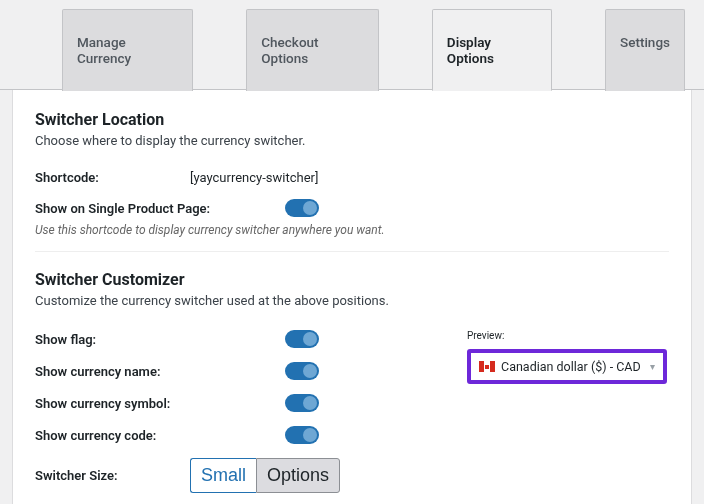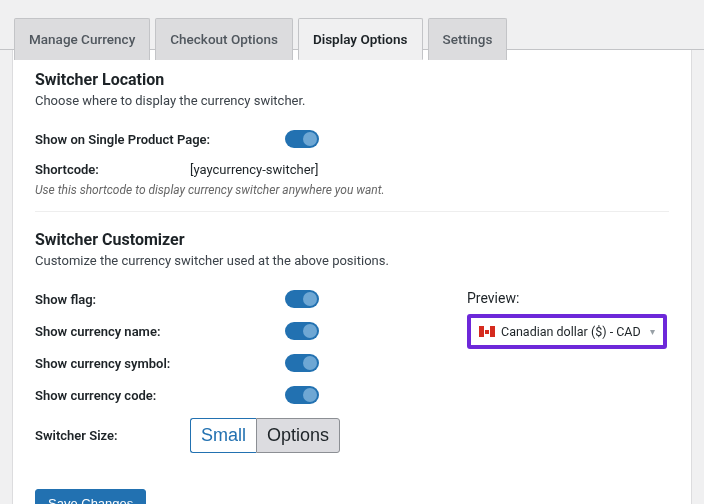--- a/index.html
+++ b/index.html
@@ -17,33 +17,34 @@
   .wrap {
     padding: 8px 14px 0 14px;
   }
   .tabs {
     display: flex;
     border-bottom: 1px solid #c3c4c7;
     margin: 0 -14px;
     padding: 0 14px;
   }
   .tab {
-    padding: 12px 14px;
+    padding: 24px 14px;
     border: 1px solid #c3c4c7;
     border-bottom: none;
     margin-right: 5px;
     margin-bottom: -1px;
     background: #dcdcde;
     color: #50575e;
     font-size: 13.5px;
     font-weight: 500;
     cursor: pointer;
     border-radius: 2px 2px 0 0;
     position: relative;
-    top: 10px;
+    top: 1px;
+    margin-left: 48px;
   }
   .tab.active {
     background: #f0f0f1;
     border-bottom: 1px solid #f0f0f1;
     color: #1d2327;
     font-weight: 600;
   }
   .panel {
     background: #fff;
     border: 1px solid #dcdcde;
@@ -131,21 +132,21 @@
   .seg button:first-child { border-radius: 3px 0 0 3px; border-right: none; }
   .seg button:last-child { border-radius: 0 3px 3px 0; }
   .seg button.sel {
     background: #dcdce0;
     color: #1d2327;
     border-color: #8c8f94;
   }
 
   
   .preview-label {
-    font-size: 14px;
+    font-size: 10px;
     margin-bottom: 8px;
   }
   .select {
     width: 200px;
     border: 4px solid #6d28d9;
     border-radius: 3px;
     padding: 6px 8px;
     display: flex;
     align-items: center;
     gap: 6px;
@@ -195,27 +196,27 @@
     <div class="tab active">Display Options</div>
     <div class="tab">Settings</div>
   </div>
 
   <div class="panel">
 
     <div class="section-title">Switcher Location</div>
     <div class="section-desc">Choose where to display the currency switcher.</div>
 
     <div class="row">
+      <div class="label">Shortcode:</div>
+      <div class="val">[yaycurrency-switcher]</div>
+    </div>
+
+    <div class="row">
       <div class="label" style="width:250px;">Show on Single Product Page:</div>
       <span class="toggle"></span>
-    </div>
-
-    <div class="row">
-      <div class="label">Shortcode:</div>
-      <div class="val">[yaycurrency-switcher]</div>
     </div>
     <div class="help">Use this shortcode to display currency switcher anywhere you want.</div>
 
     <hr>
 
     <div class="section-title">Switcher Customizer</div>
     <div class="section-desc">Customize the currency switcher used at the above positions.</div>
 
     <div class="columns">
       <div class="col-left">

